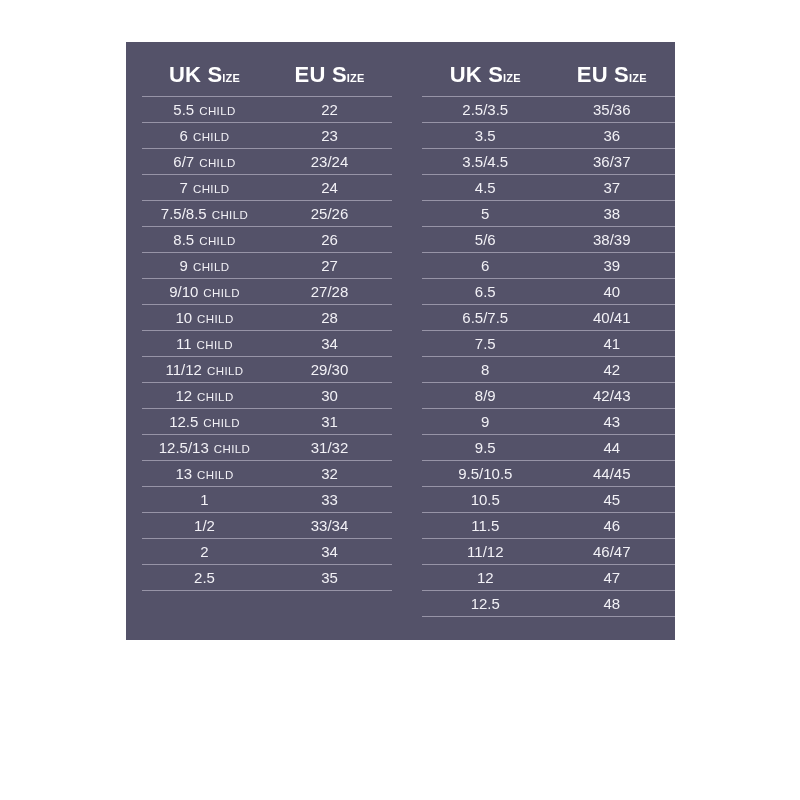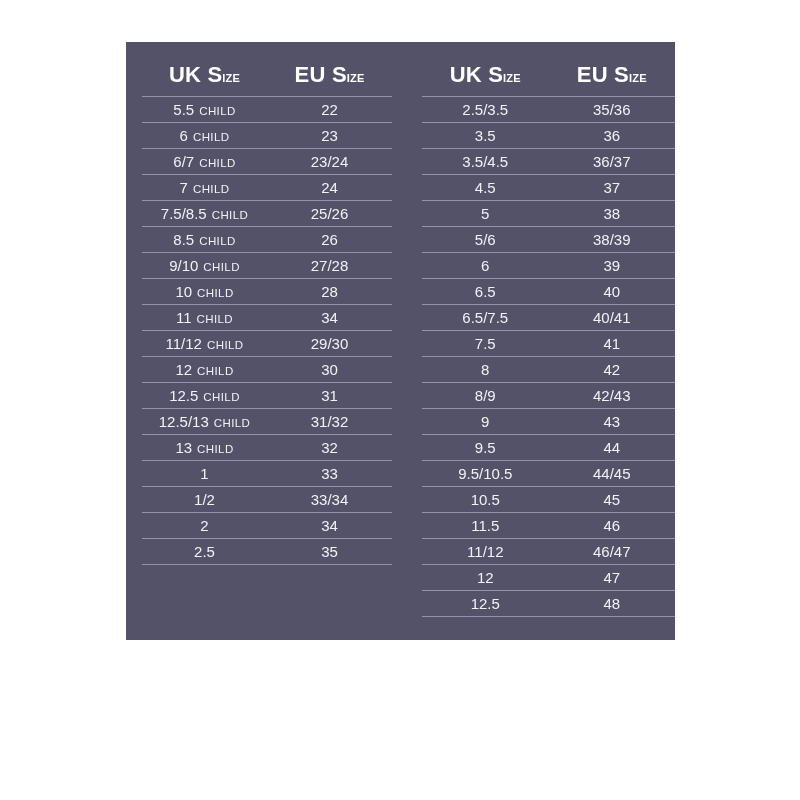--- a/index.html
+++ b/index.html
@@ -134,20 +134,24 @@
           </div>
           <div class="trow">
             <div class="cell"><span class="uk-num">7.5/8.5</span><span class="child-tag">CHILD</span></div>
             <div class="cell">25/26</div>
           </div>
           <div class="trow">
             <div class="cell"><span class="uk-num">8.5</span><span class="child-tag">CHILD</span></div>
             <div class="cell">26</div>
           </div>
           <div class="trow">
+            <div class="cell"><span class="uk-num">9</span><span class="child-tag">CHILD</span></div>
+            <div class="cell">27</div>
+          </div>
+          <div class="trow">
             <div class="cell"><span class="uk-num">9/10</span><span class="child-tag">CHILD</span></div>
             <div class="cell">27/28</div>
           </div>
           <div class="trow">
             <div class="cell"><span class="uk-num">10</span><span class="child-tag">CHILD</span></div>
             <div class="cell">28</div>
           </div>
           <div class="trow">
             <div class="cell"><span class="uk-num">11</span><span class="child-tag">CHILD</span></div>
             <div class="cell">34</div>

